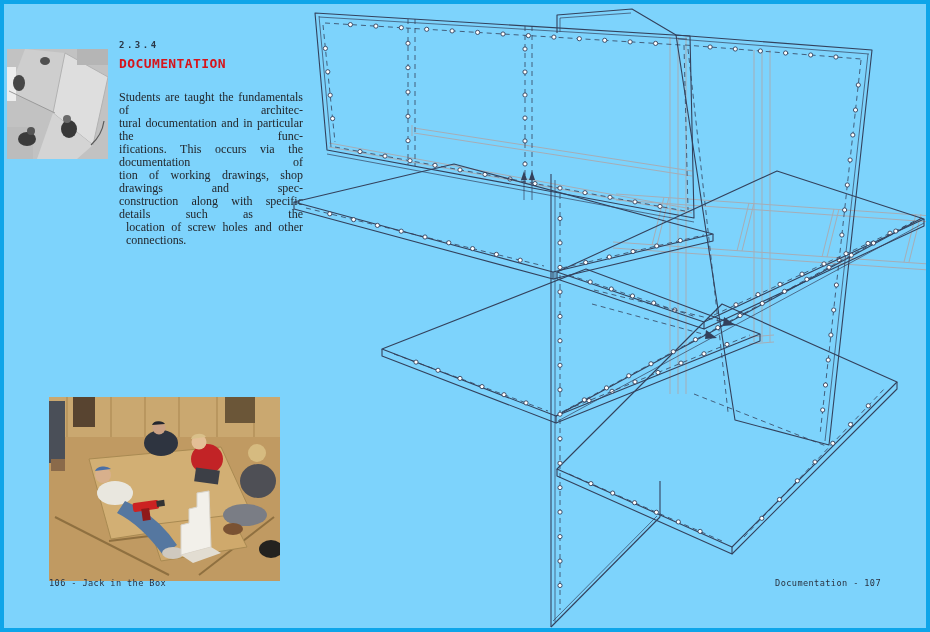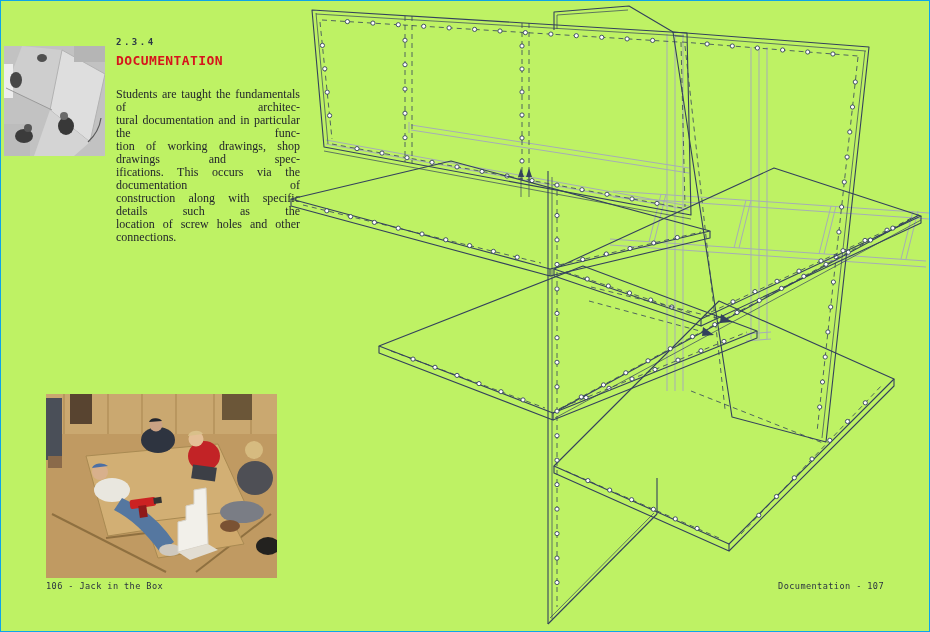--- a/index.html
+++ b/index.html
@@ -1,27 +1,27 @@
 <!DOCTYPE html>
 <html><head>
 <meta charset="utf-8">
 <style>
   html,body{margin:0;padding:0;background:#fff;}
-  .page{position:relative;width:930px;height:632px;background:#bef264;overflow:hidden;
-        font-family:"Liberation Serif",serif;border:1px solid #0ea5e9;box-sizing:border-box;}
+  .page{position:relative;width:930px;height:632px;background:#7dd3fc;overflow:hidden;
+        font-family:"Liberation Serif",serif;border:4px solid #0ea5e9;box-sizing:border-box;}
   figure{margin:0;padding:0;}
   .photo-bw{position:absolute;left:3px;top:45px;width:101px;height:110px;}
   .photo-color{position:absolute;left:45px;top:393px;width:231px;height:184px;}
   .text-block{position:absolute;left:115px;top:36px;width:184px;}
   .sec-num{font-family:"DejaVu Sans Mono",monospace;font-size:9px;letter-spacing:2.5px;color:#2a3646;font-weight:bold;}
   .sec-head{margin:6px 0 20px 0;font-family:"DejaVu Sans Mono",monospace;font-size:13px;font-weight:bold;
             letter-spacing:.4px;color:#d6151c;}
   .bodytext{font-size:12px;line-height:13px;color:#23262b;}
   .bodyline{text-align:justify;text-align-last:justify;white-space:normal;}
-  .bodyline:last-child{text-align-last:left;}
+  .bodyline:last-child{text-align-last:left;margin-left:7px;}
   .drawing-area{position:absolute;left:0;top:0;width:930px;height:632px;pointer-events:none;}
   .footer{position:absolute;bottom:40px;font-family:"DejaVu Sans Mono",monospace;font-size:8.6px;color:#2a3240;letter-spacing:.4px;}
   .footer.l{left:45px;}
   .footer.r{right:45px;margin-left:22px;}
   
   .ld{stroke:#33415c;stroke-width:1.1;fill:none;stroke-linejoin:round;}
   .ld2{stroke:#33415c;stroke-width:.7;fill:none;}
   .lg{stroke:#a6adb6;stroke-width:1;fill:none;}
   .dash{stroke:#33415c;stroke-width:.8;fill:none;stroke-dasharray:5 4;}
   .screwdot{fill:#ffffff;stroke:#33415c;stroke-width:.9;}
@@ -51,22 +51,22 @@
       <line x1="2" y1="42" x2="48" y2="64" stroke="#9a9a9a" stroke-width="1"></line>
     </svg>
   </figure>
 
   <section class="text-block">
     <div class="sec-num">2.3.4</div>
     <h2 class="sec-head">DOCUMENTATION</h2>
     <div class="bodytext">
       <div class="bodyline">Students are taught the fundamentals of architec-</div>
       <div class="bodyline">tural documentation and in particular the func-</div>
+      <div class="bodyline">ifications.  This occurs via the documentation of</div>
       <div class="bodyline">tion of working drawings, shop drawings and spec-</div>
-      <div class="bodyline">ifications.  This occurs via the documentation of</div>
       <div class="bodyline">construction along with specific details such as the</div>
       <div class="bodyline">location of screw holes and other connections.</div>
     </div>
   </section>
 
   <figure class="photo-color">
     <svg width="231" height="184" viewBox="0 0 231 184">
       <rect x="0" y="0" width="231" height="184" fill="#c09a62"></rect>
       <rect x="0" y="0" width="231" height="40" fill="#caa870"></rect>
       <g stroke="#a8854e" stroke-width="1">

